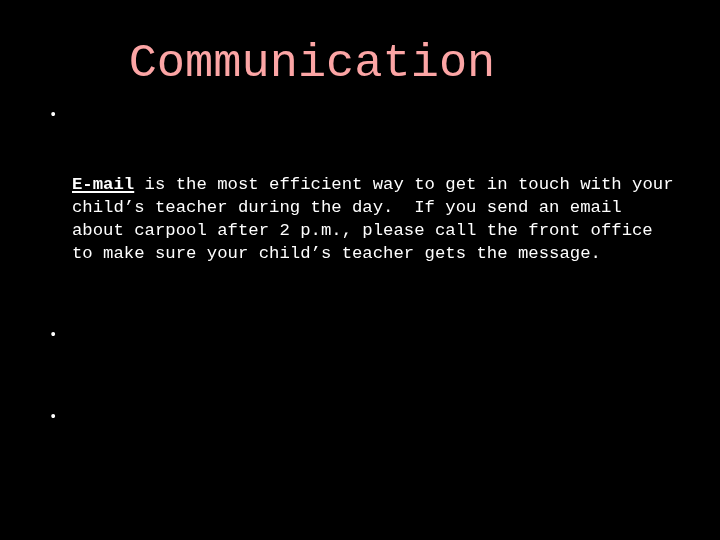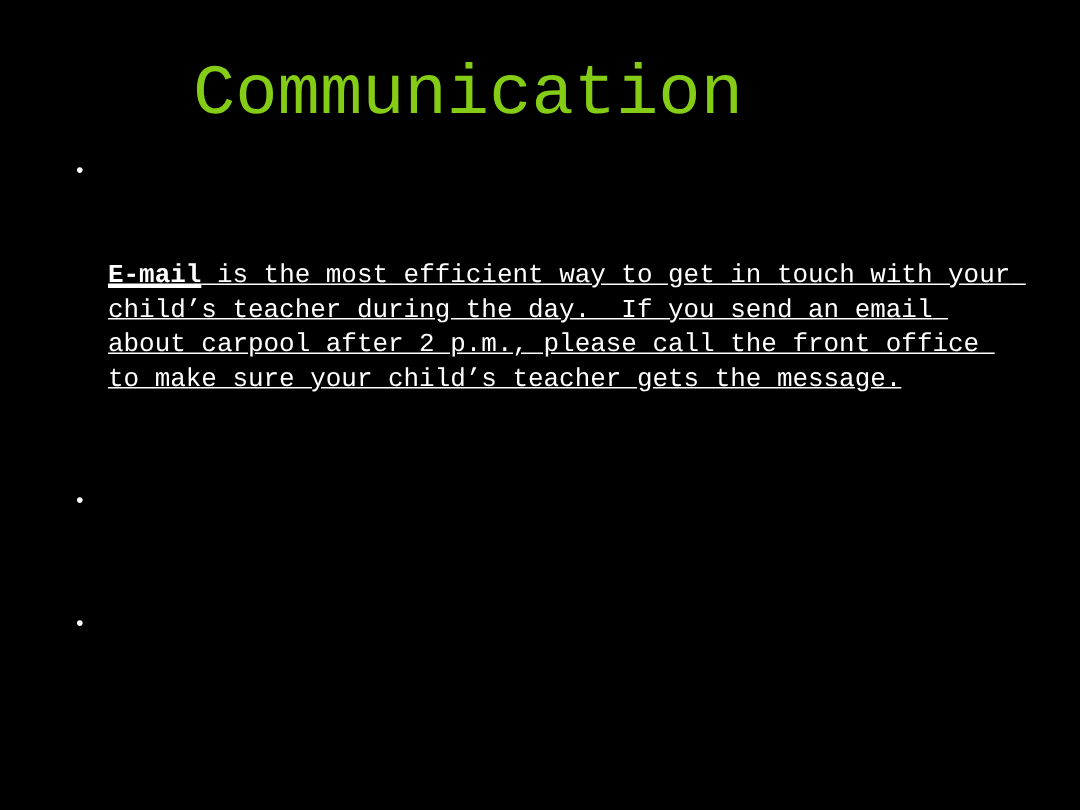--- a/index.html
+++ b/index.html
@@ -24,21 +24,21 @@
   .slide-title {
     position: absolute;
     top: 38px;
     left: 0;
     width: 624px;
     text-align: center;
     font-family: "Liberation Mono", "DejaVu Sans Mono", monospace;
     font-size: 47px;
     line-height: 52px;
     letter-spacing: 0px;
-    color: #84cc16;
+    color: #fca5a5;
     white-space: pre;
   }
   .body-list {
     position: absolute;
     top: 104px;
     left: 40px;
     width: 640px;
     margin: 0;
     padding: 0;
     list-style: none;
@@ -60,21 +60,20 @@
     left: 9px;
     top: 0;
     width: 12px;
     line-height: 23px;
     font-size: 14px;
     color: #ffffff;
     text-align: left;
   }
   .bullet-text {
     display: block;
-    text-decoration: underline;
   }
   .emph {
     font-weight: bold;
     text-decoration: underline;
     text-decoration-thickness: 2px;
     text-underline-offset: 2px;
   }
 </style>
 </head>
 <body>

